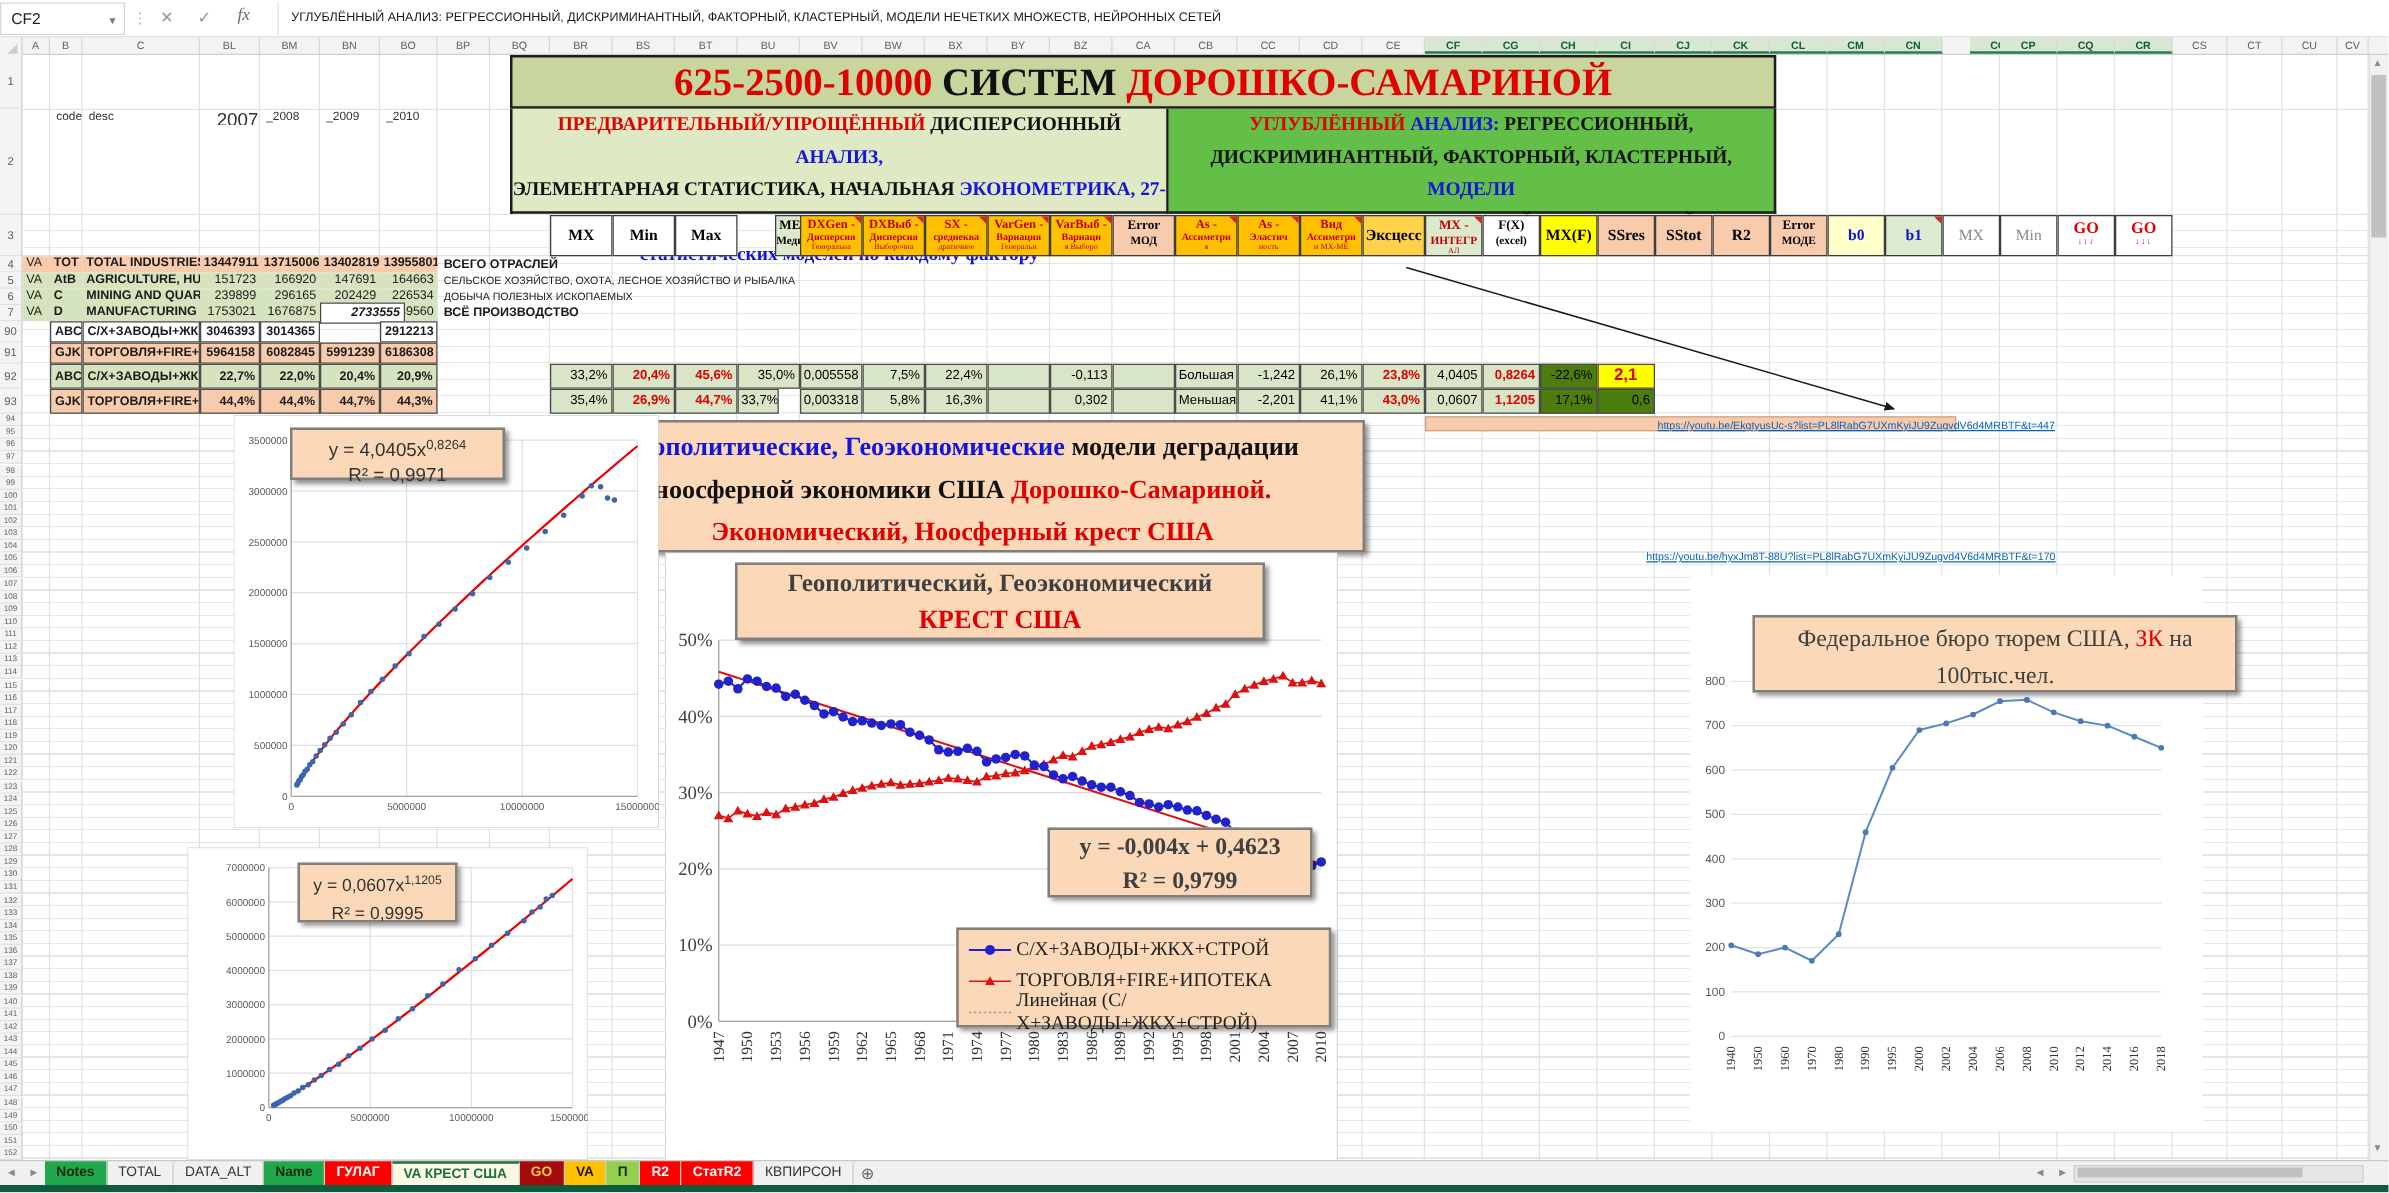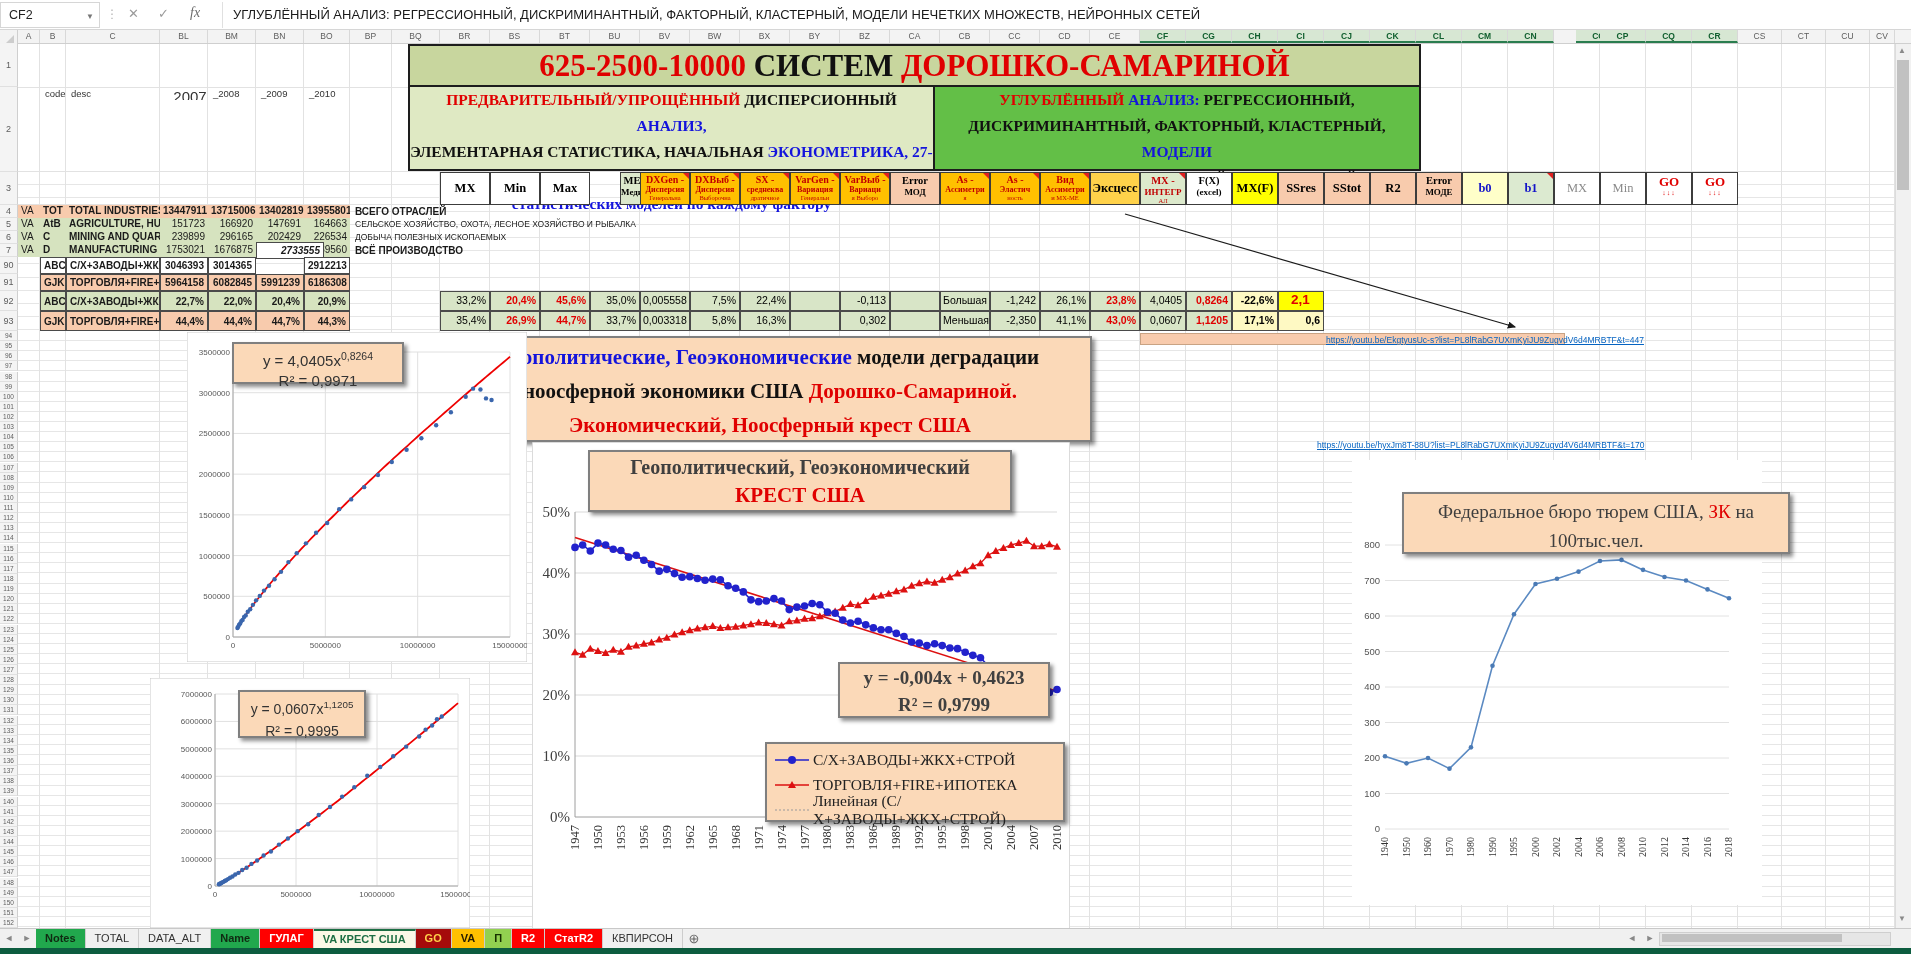--- a/index.html
+++ b/index.html
@@ -9,21 +9,21 @@
   
   #formula-bar{left:0;top:0;width:1911px;height:30px;background:#fff;border-bottom:1px solid #d6d6d6;}
   #name-box{left:0;top:2px;width:100px;height:26px;border:1px solid #d6d6d6;background:#fff;
             font-size:12.5px;color:#222;line-height:24px;padding-left:8px;}
   #name-caret{left:86px;top:12px;font-size:8px;color:#777;}
   #fb-dots{left:106px;top:7px;color:#b5b5b5;font-size:12px;}
   #fb-x{left:128px;top:6px;color:#9a9a9a;font-size:13px;}
   #fb-ok{left:158px;top:6px;color:#9a9a9a;font-size:13px;}
   #fb-fx{left:190px;top:5px;color:#6c6c6c;font-size:14px;font-style:italic;font-family:"Liberation Serif",serif;}
   #fb-formula{left:222px;top:2px;width:1680px;height:26px;border-left:1px solid #e0e0e0;background:#fff;
-              font-size:13px;color:#1a1a1a;line-height:26px;padding-left:10px;white-space:nowrap;overflow:hidden;}
+              font-size:10px;color:#1a1a1a;line-height:26px;padding-left:10px;white-space:nowrap;overflow:hidden;}
   
   #col-headers{left:0;top:30px;width:1911px;height:14px;background:#f3f3f3;border-bottom:1px solid #cfcfcf;}
   .colh{position:absolute;top:0;height:13px;font-size:8.5px;color:#5d5d5d;text-align:center;
         line-height:13px;border-right:1px solid #d8d8d8;box-sizing:border-box;}
   .colh.sel{background:#d7e7d3;color:#11602f;font-weight:bold;border-bottom:2px solid #2a7d4f;}
   #corner-cell{left:0;top:30px;width:18px;height:14px;background:#f3f3f3;border-right:1px solid #cfcfcf;}
   #corner-tri{left:6px;top:35px;width:0;height:0;border-left:8px solid transparent;border-bottom:8px solid #cdcdcd;}
   
   .rown{position:absolute;left:0;width:18px;text-align:center;color:#5d5d5d;background:#f4f4f4;
         border-right:1px solid #cfcfcf;border-bottom:1px solid #e0e0e0;box-sizing:border-box;}
@@ -60,21 +60,21 @@
   .note::after{content:'';position:absolute;top:0;right:0;border-left:6px solid transparent;border-top:6px solid #e02020;}
   
   .tc{position:absolute;font-size:10px;color:#1a1a1a;overflow:hidden;white-space:nowrap;box-sizing:border-box;padding:0 3px;}
   .tc.num{text-align:right;} .tc.bold{font-weight:bold;}
   .fill-orange{background:#f8cbad;} .fill-green{background:#d6e3bf;} .fill-white{background:#fff;}
   .bordered{border:1px solid #4a4a4a;}
   .tnote{position:absolute;font-size:8.5px;color:#1a1a1a;white-space:nowrap;}
   
   .sc{position:absolute;height:20px;border:1px solid #4a4a4a;box-sizing:border-box;background:#d8e5c7;
       font-size:10.5px;text-align:right;padding:2px 3px 0 2px;overflow:hidden;white-space:nowrap;}
-  .sc.redv{color:#e00000;font-weight:bold;} .sc.leftv{text-align:left;} .sc.bg-white{background:#fef9c3;font-weight:bold;}
+  .sc.redv{color:#e00000;font-weight:bold;} .sc.leftv{text-align:left;} .sc.bg-white{background:#4d7c0f;}
   .sc.bg-yellow{background:#ffff00;} .sc.bigv{font-size:13.5px;font-weight:bold;padding-top:0;text-align:center;}
   
   .peachbox{background:#fbd9b8;border:2px solid #7f7f7f;box-shadow:3px 3px 4px rgba(0,0,0,.45);box-sizing:border-box;}
   #info-box{left:448px;top:336px;width:644px;height:106px;text-align:center;font-family:"Liberation Serif",serif;
             font-weight:bold;font-size:21px;line-height:34px;padding-top:2px;}
   #eq1{left:232px;top:342px;width:172px;height:42px;text-align:center;font-size:15px;color:#333;line-height:20px;padding-top:2px;}
   #eq2{left:238px;top:690px;width:128px;height:48px;text-align:center;font-size:14px;color:#333;line-height:22px;padding-top:2px;}
   #cross-title{left:588px;top:450px;width:424px;height:62px;text-align:center;font-family:"Liberation Serif",serif;font-weight:bold;}
   #cross-title .t1{font-size:20px;color:#3f3f3f;line-height:30px;}
   #cross-title .t2{font-size:21px;color:#e00000;line-height:26px;}
@@ -489,29 +489,29 @@
       <div class="sc" style="left: 990px; top: 291px; width: 50px;">-1,242</div>
       <div class="sc" style="left: 1040px; top: 291px; width: 50px;">26,1%</div>
       <div class="sc redv" style="left: 1090px; top: 291px; width: 50px;">23,8%</div>
       <div class="sc" style="left: 1140px; top: 291px; width: 46px;">4,0405</div>
       <div class="sc redv" style="left: 1186px; top: 291px; width: 46px;">0,8264</div>
       <div class="sc bg-white" style="left: 1232px; top: 291px; width: 46px;">-22,6%</div>
       <div class="sc redv bg-yellow bigv" style="left: 1278px; top: 291px; width: 46px;">2,1</div>
       <div class="sc" style="left: 440px; top: 311px; width: 50px;">35,4%</div>
       <div class="sc redv" style="left: 490px; top: 311px; width: 50px;">26,9%</div>
       <div class="sc redv" style="left: 540px; top: 311px; width: 50px;">44,7%</div>
-      <div class="sc" style="left: 590px; top: 311px; width: 50px;">33,7%</div>
+      <div class="sc" style="left: 590px; top: 311px; width: 33px;">33,7%</div>
       <div class="sc" style="left: 640px; top: 311px; width: 50px;">0,003318</div>
       <div class="sc" style="left: 690px; top: 311px; width: 50px;">5,8%</div>
       <div class="sc" style="left: 740px; top: 311px; width: 50px;">16,3%</div>
       <div class="sc" style="left: 790px; top: 311px; width: 50px;"></div>
       <div class="sc" style="left: 840px; top: 311px; width: 50px;">0,302</div>
       <div class="sc" style="left: 890px; top: 311px; width: 50px;"></div>
       <div class="sc leftv" style="left: 940px; top: 311px; width: 50px;">Меньшая</div>
-      <div class="sc" style="left: 990px; top: 311px; width: 50px;">-2,350</div>
+      <div class="sc" style="left: 990px; top: 311px; width: 50px;">-2,201</div>
       <div class="sc" style="left: 1040px; top: 311px; width: 50px;">41,1%</div>
       <div class="sc redv" style="left: 1090px; top: 311px; width: 50px;">43,0%</div>
       <div class="sc" style="left: 1140px; top: 311px; width: 46px;">0,0607</div>
       <div class="sc redv" style="left: 1186px; top: 311px; width: 46px;">1,1205</div>
       <div class="sc bg-white" style="left: 1232px; top: 311px; width: 46px;">17,1%</div>
       <div class="sc bg-white" style="left: 1278px; top: 311px; width: 46px;">0,6</div>
     </div>
 
 <div class="abs" style="left:1140px;top:333px;width:425px;height:12px;background:#f8cbad;border:1px solid #c9a384;"></div>
 

